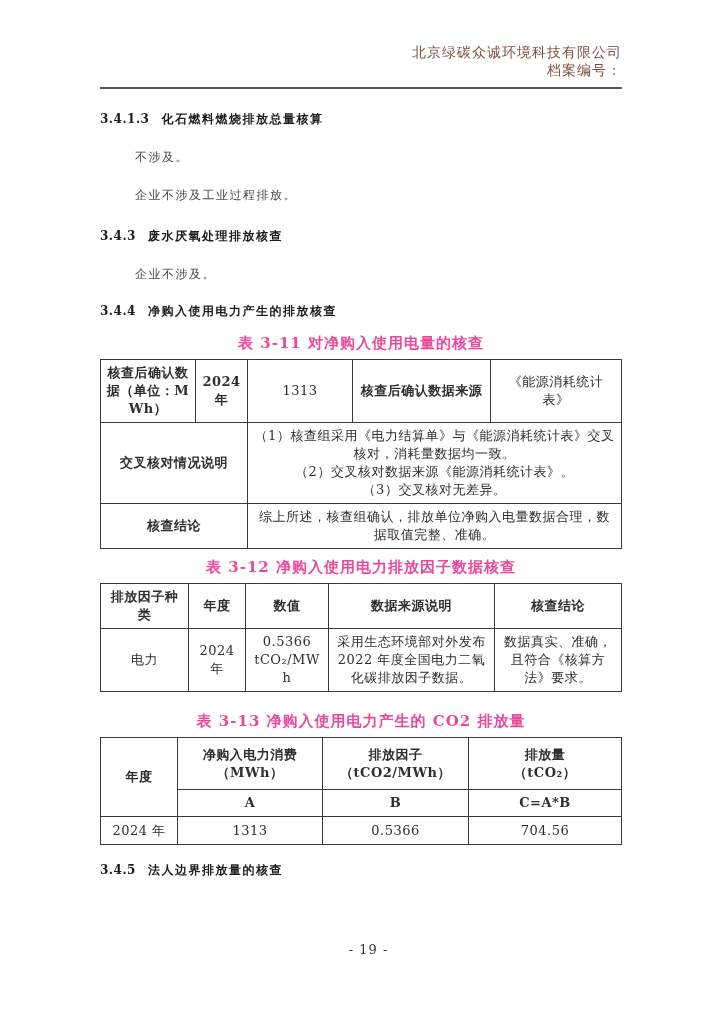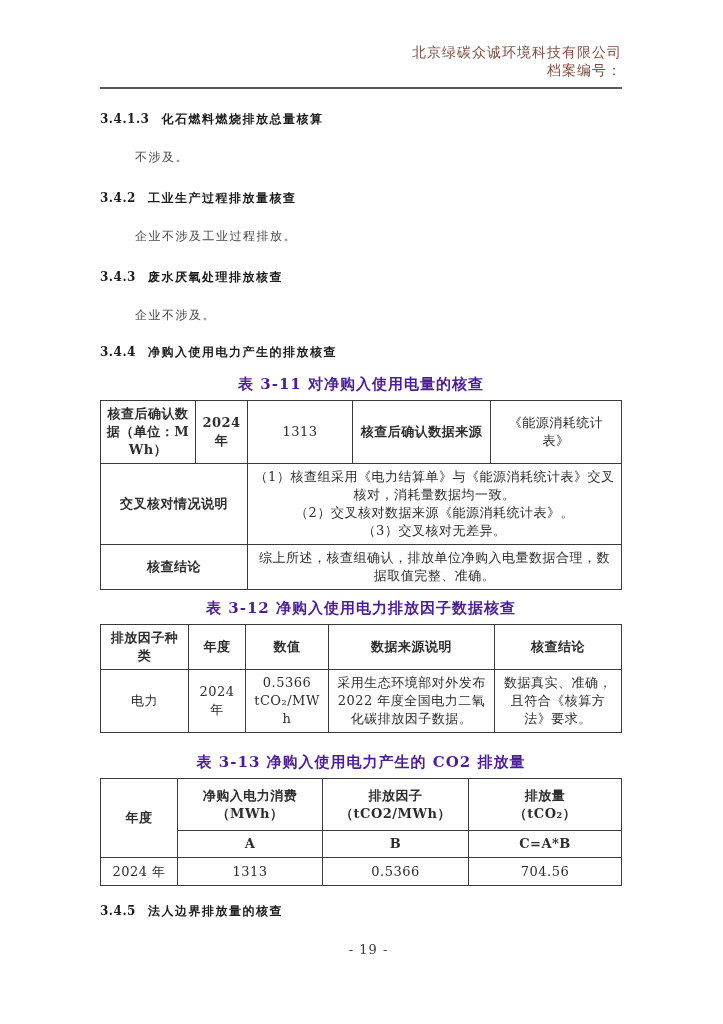--- a/index.html
+++ b/index.html
@@ -28,21 +28,21 @@
     margin-top: 19px; font-size: 12px; font-weight: bold; color: #1c1c1c;
     letter-spacing: 1.5px; line-height: 22px;
   }
   .sec-heading .sec-num { margin-right: 12px; letter-spacing: 0.5px; }
   .body-p {
     margin: 17px 0 0 35px; font-size: 12px; color: #474747;
     letter-spacing: 1.5px; line-height: 21px;
   }
   .tbl-title {
     margin-top: 11px; text-align: center; font-size: 15px; font-weight: bold;
-    color: #4c1d95; letter-spacing: 1px; line-height: 21px;
+    color: #ec4899; letter-spacing: 1px; line-height: 21px;
   }
   table.doc-tbl {
     border-collapse: collapse; width: 522px; table-layout: fixed;
     margin-top: 5px; font-size: 13px; color: #2e2e2e;
   }
   table.doc-tbl td {
     border: 1px solid #3a3a3a; text-align: center; vertical-align: middle;
     padding: 4px 5px; line-height: 18px; letter-spacing: 0.5px;
     overflow: hidden; word-break: break-all;
   }
@@ -65,23 +65,20 @@
     <span class="right">
       <span>档案编号：</span>
     </span>
   </div>
 
   <div class="sec-heading">
     <span class="sec-num">3.4.1.3</span><span>化石燃料燃烧排放总量核算</span>
   </div>
   <div class="body-p">不涉及。</div>
 
-  <div class="sec-heading">
-    <span class="sec-num">3.4.2</span><span>工业生产过程排放量核查</span>
-  </div>
   <div class="body-p">企业不涉及工业过程排放。</div>
 
   <div class="sec-heading">
     <span class="sec-num">3.4.3</span><span>废水厌氧处理排放核查</span>
   </div>
   <div class="body-p">企业不涉及。</div>
 
   <div class="sec-heading" style="margin-top:15px">
     <span class="sec-num">3.4.4</span><span>净购入使用电力产生的排放核查</span>
   </div>

